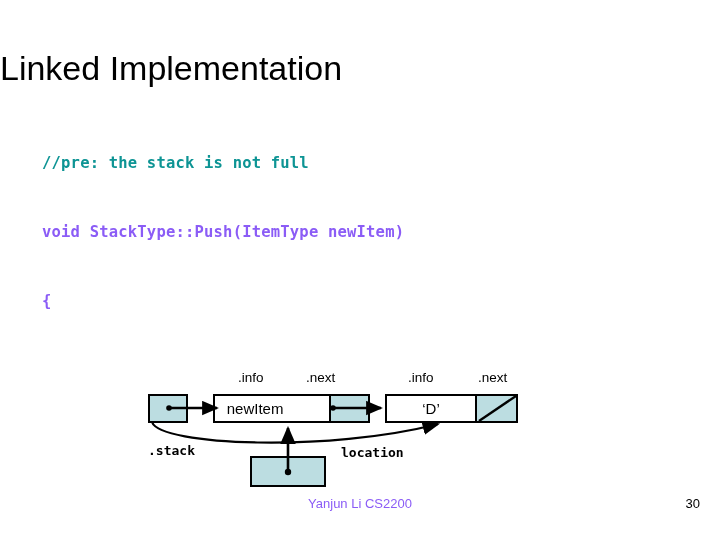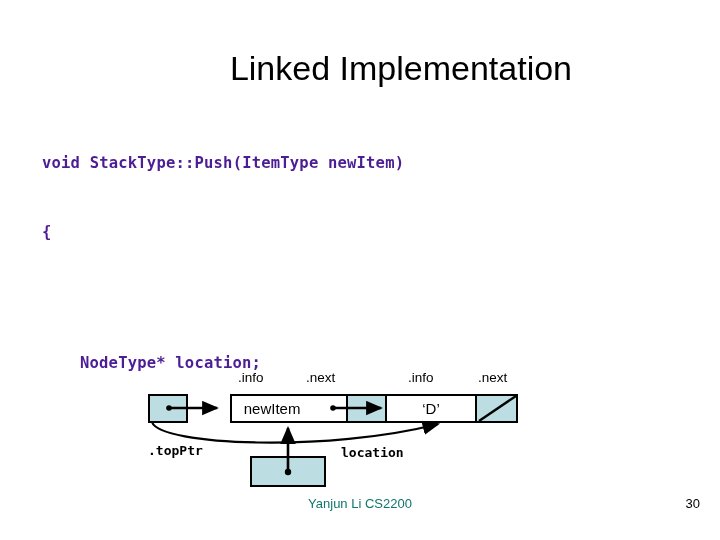--- a/index.html
+++ b/index.html
@@ -15,21 +15,21 @@
     font-family: "Liberation Sans", sans-serif;
     color: #000000;
   }
 
   
   #slide-title {
     position: absolute;
     left: 0;
     top: 48px;
     width: 572px;
-    text-align: right;
+    text-align: left;
     font-family: "Liberation Sans", sans-serif;
     font-size: 34px;
     font-weight: 400;
     line-height: 40px;
     color: #000000;
     letter-spacing: 0px;
     white-space: nowrap;
   }
 
   
@@ -42,21 +42,21 @@
     font-size: 15.5px;
     font-weight: bold;
     line-height: 23px;
     white-space: pre;
   }
   .code-line {
     white-space: pre;
     letter-spacing: 0.2px;
   }
   .code-comment { color: #0d9494; }
-  .code-plain   { color: #4c1d95; }
+  .code-plain   { color: #8b5cf6; }
   .code-indent  { padding-left: 38px; }
   .code-gap     { height: 16px; }
 
   
   #diagram {
     position: absolute;
     left: 0;
     top: 0;
     width: 720px;
     height: 540px;
@@ -120,72 +120,72 @@
 
   
   #footer-center {
     position: absolute;
     left: 0;
     top: 496px;
     width: 720px;
     text-align: center;
     font-family: "Liberation Sans", sans-serif;
     font-size: 13px;
-    color: #0f766e;
+    color: #8b5cf6;
   }
   #footer-page {
     position: absolute;
     right: 20px;
     top: 496px;
     font-family: "Liberation Sans", sans-serif;
     font-size: 13px;
     color: #000000;
     margin-left: 12px;
   }
 </style>
 </head>
 <body>
 
 <div id="slide-title">Linked Implementation</div>
 
 <div id="code-block">
+  <div class="code-line code-comment">//pre: the stack is not full</div>
   <div class="code-line code-plain">void StackType::Push(ItemType newItem)</div>
   <div class="code-line code-plain">{</div>
   <div class="code-gap"></div>
-  <div class="code-line code-plain code-indent">NodeType* location;</div>
   
   
   
   
   
   
 </div>
 
 <div id="diagram">
 
   <div class="cell-label" style="left:238px; top:370px;">.info</div>
   <div class="cell-label" style="left:306px; top:370px;">.next</div>
   <div class="cell-label" style="left:408px; top:370px;">.info</div>
   <div class="cell-label" style="left:478px; top:370px;">.next</div>
 
   <div class="ptr-box" style="left:148px; top:394px; width:40px; height:29px;"></div>
 
-  <div class="node" style="left:230px; top:394px; width:157px; height:29px;gap:34px;">
+  <div class="node" style="left:213px; top:394px; width:157px; height:29px;gap:34px;">
     <div class="info" style="width:87px;">newItem</div>
     <div class="next" style="width:42px;"></div>
   </div>
 
   <div class="node" style="left:385px; top:394px; width:133px; height:29px;">
     <div class="info" style="width:88px;">‘D’</div>
     <div class="next" style="width:41px;"></div>
   </div>
 
   <div class="ptr-box" style="left:250px; top:456px; width:76px; height:31px;"></div>
 
-  <div class="mono-label" style="left:148px; top:443px;">.topPtr</div>
+  <div class="mono-label" style="left:148px; top:443px;">.stack</div>
   <div class="mono-label" style="left:341px; top:445px;">location</div>
 
   <svg id="diagram-svg" width="720" height="540" viewBox="0 0 720 540">
     <defs>
       <marker id="arrowhead" markerWidth="7" markerHeight="7" refX="6.2" refY="3" orient="auto" markerUnits="strokeWidth">
         <path d="M0,0 L7,3 L0,6 z" fill="#000000"></path>
       </marker>
       <marker id="arrowhead-curve" markerWidth="8" markerHeight="8" refX="7" refY="3.2" orient="auto" markerUnits="strokeWidth">
         <path d="M0,0 L8,3.2 L0,6.4 z" fill="#000000"></path>
       </marker>

